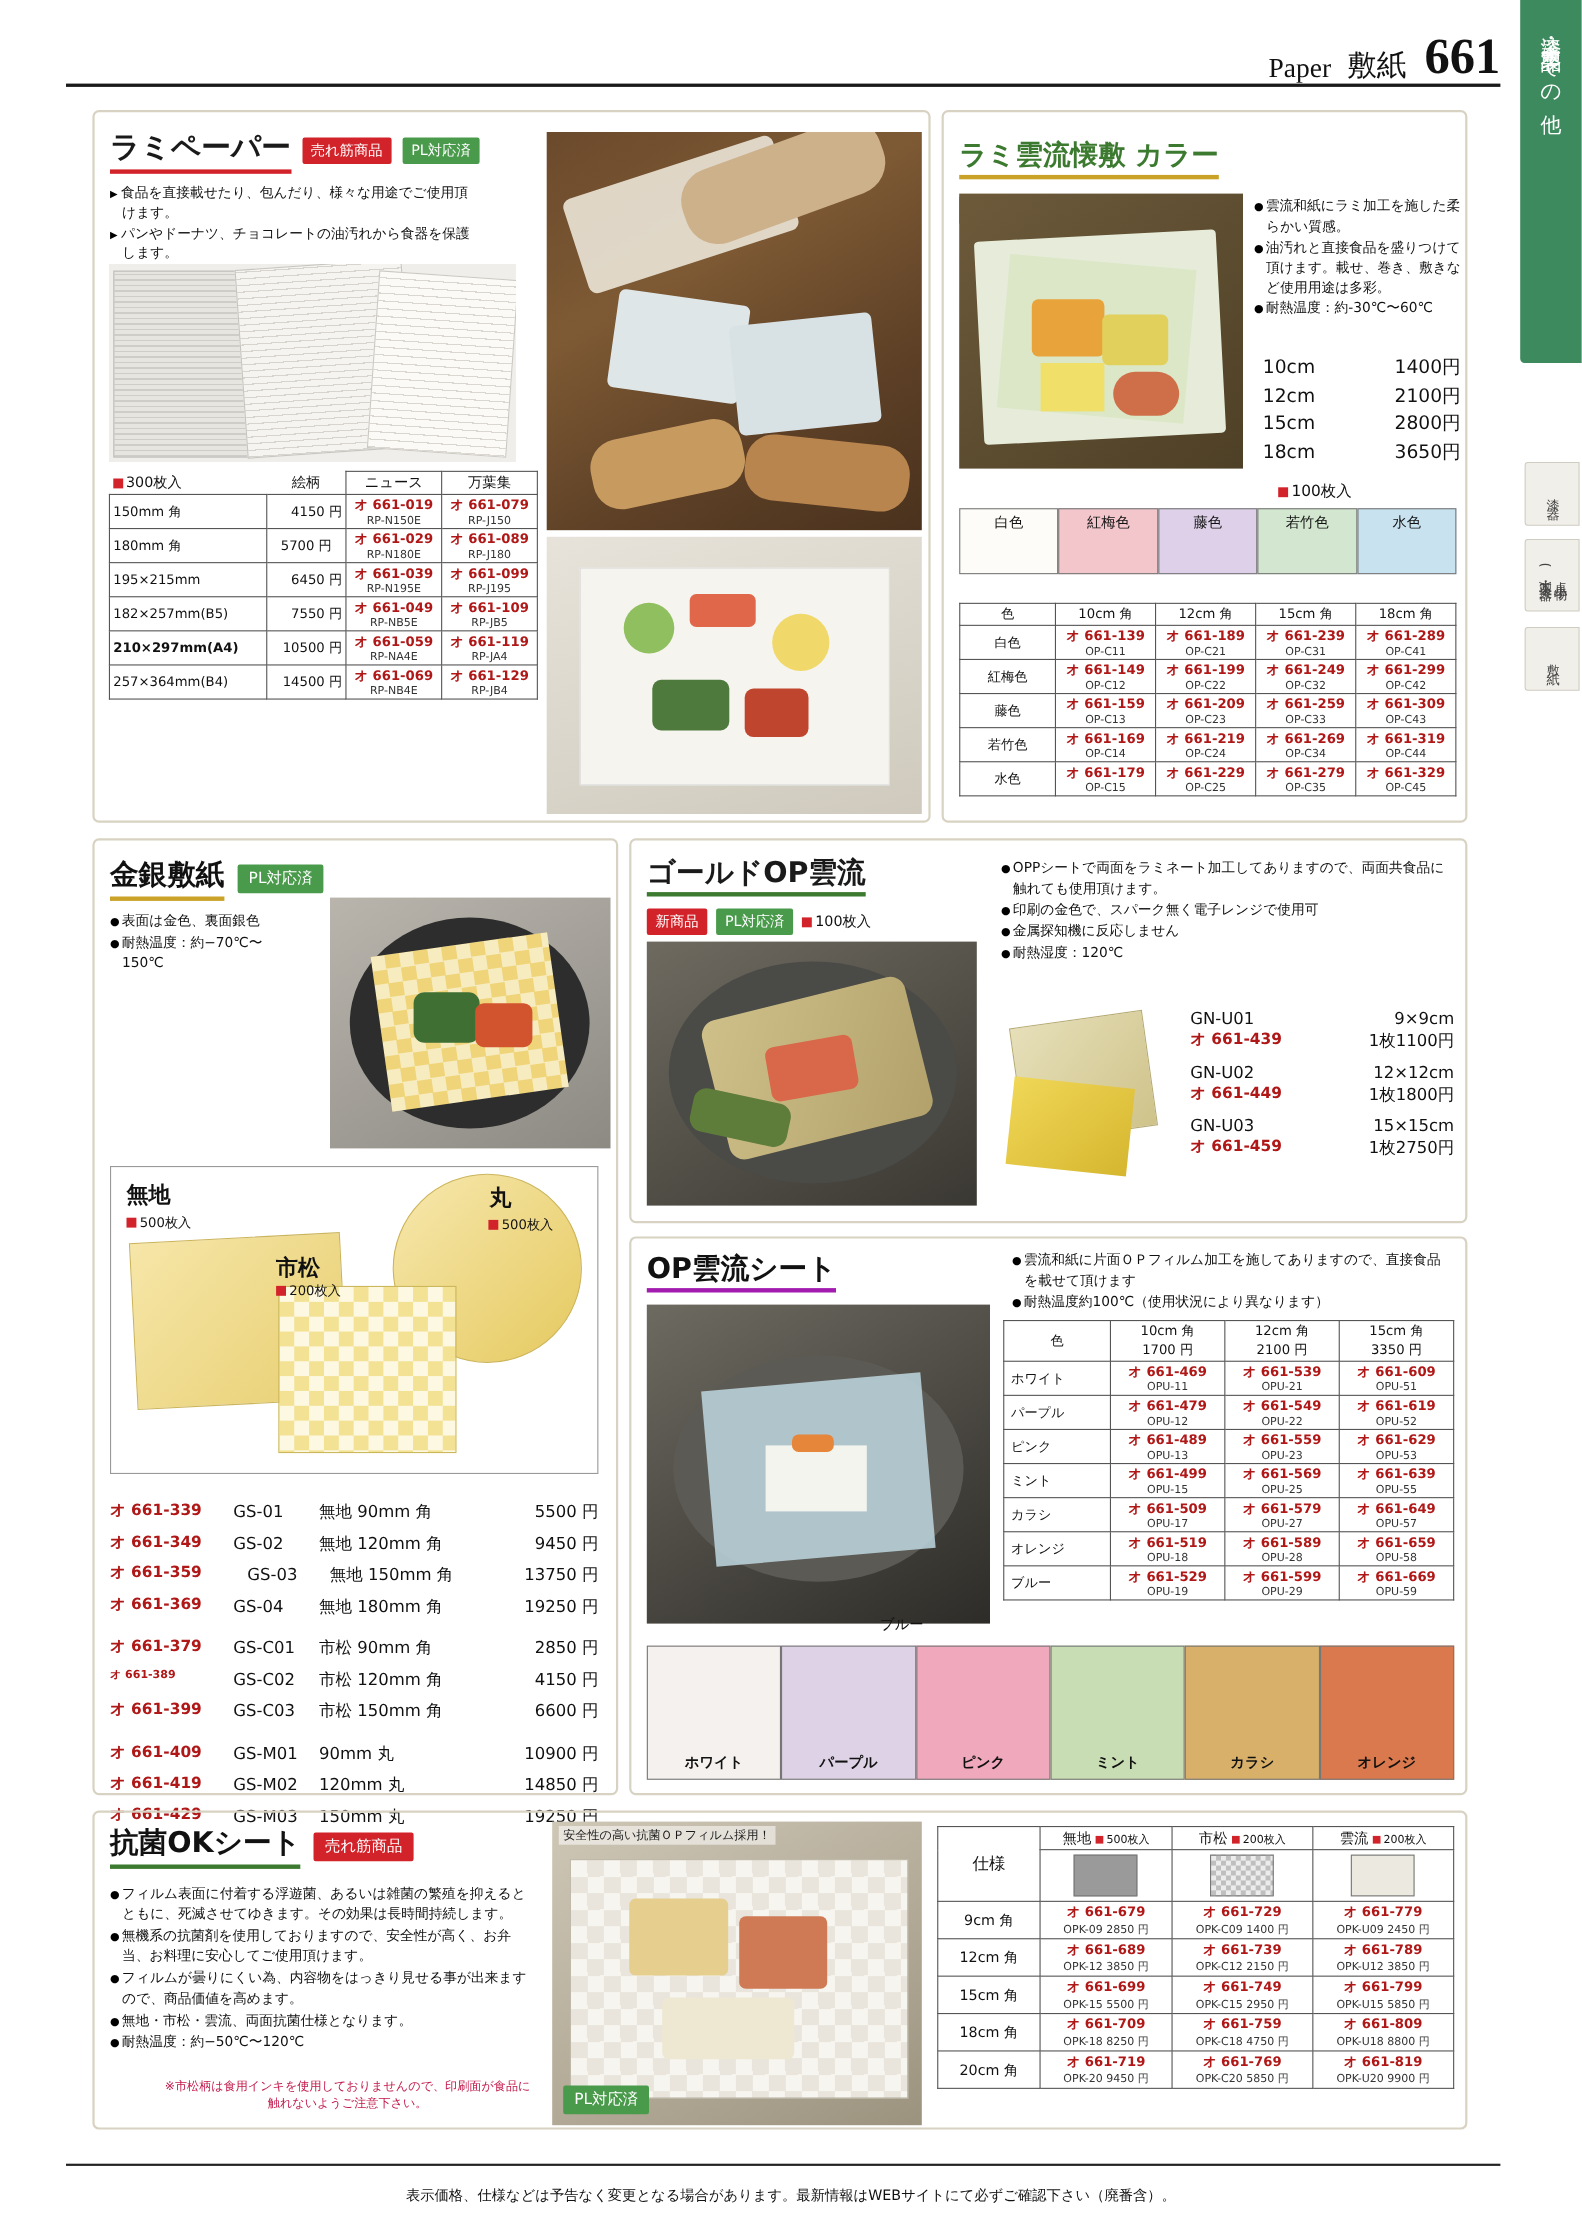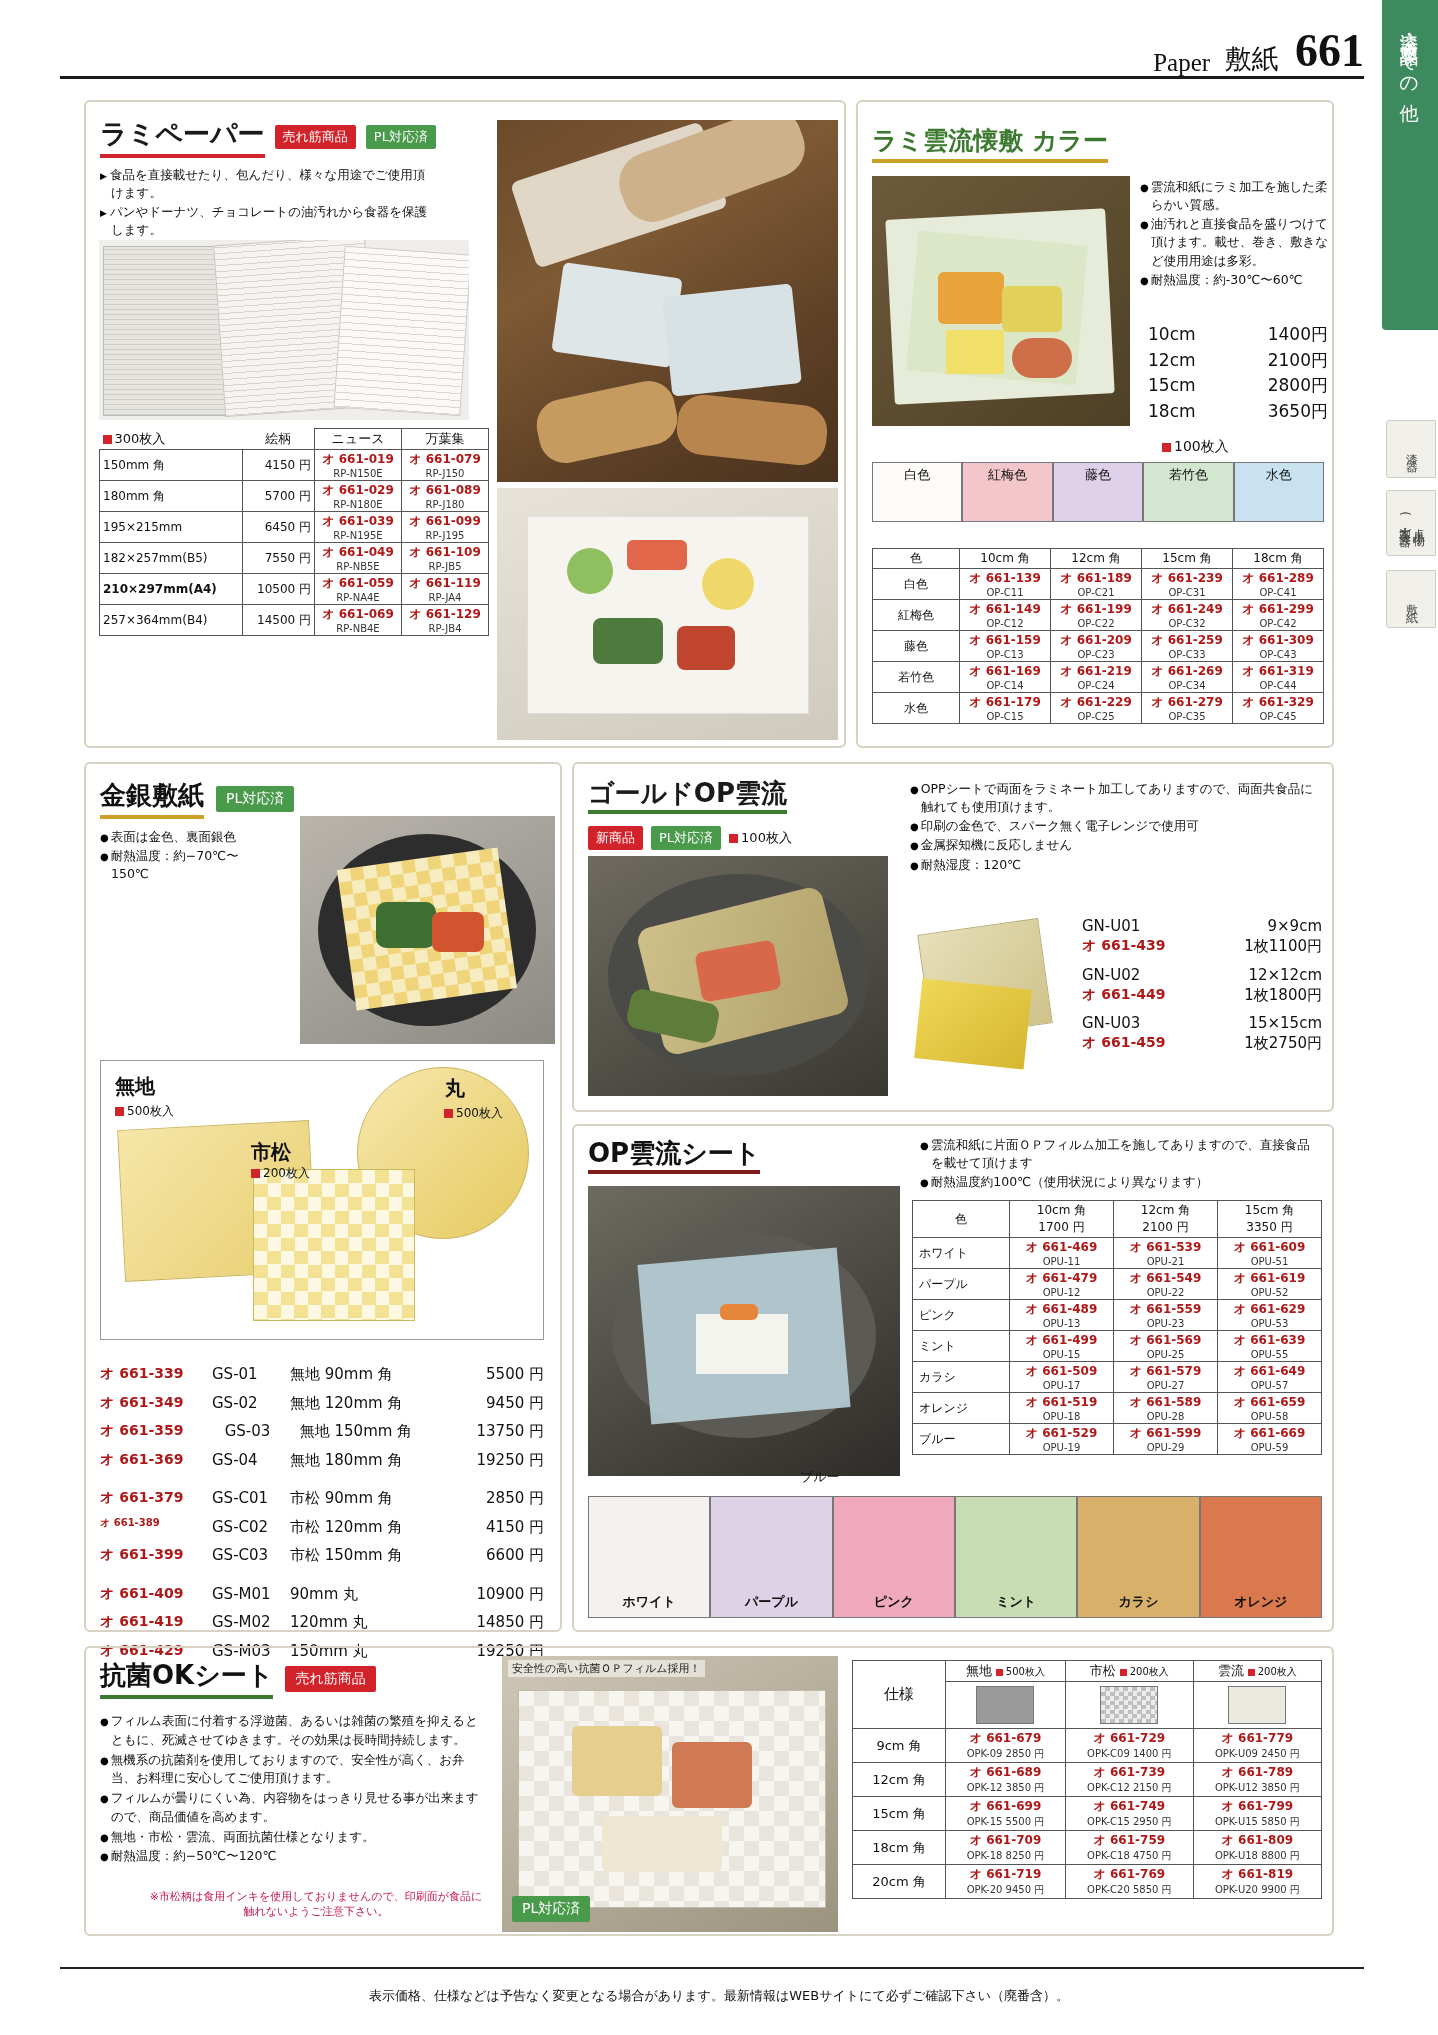--- a/index.html
+++ b/index.html
@@ -173,21 +173,21 @@
               <div class="code">オ 661-019</div>
               <div class="sub">RP-N150E</div>
             </td>
         <td>
               <div class="code">オ 661-079</div>
               <div class="sub">RP-J150</div>
             </td>
       </tr>
       <tr>
         <td style="text-align:left;">180mm 角</td>
-        <td style="text-align:right;">5700 円</td>
+        <td style="">5700 円</td>
         <td>
               <div class="code">オ 661-029</div>
               <div class="sub">RP-N180E</div>
             </td>
         <td>
               <div class="code">オ 661-089</div>
               <div class="sub">RP-J180</div>
             </td>
       </tr>
       <tr>
@@ -578,21 +578,21 @@
     </div>
     <div style="display:flex;justify-content:space-between;">
       <span class="code" style="font-size:14px;">オ 661-459</span>
         <span>1枚2750円</span>
     </div>
   </div>
 
   <div class="frame" style="left:572px;top:1124px;width:762px;height:508px;border-color:#d8d2c2;"></div>
 
   <div class="block" style="left:588px;top:1136px;">
-    <span class="title" style="font-size:26px;border-bottom:4px solid #7f1d1d;padding-bottom:2px;">OP雲流シート</span>
+    <span class="title" style="font-size:26px;border-bottom:4px solid #a21caf;padding-bottom:2px;">OP雲流シート</span>
   </div>
 
   <div class="bul" style="position:absolute;left:920px;top:1136px;width:400px;">
     <div class="d">雲流和紙に片面ＯＰフィルム加工を施してありますので、直接食品を載せて頂けます</div>
     <div class="d">耐熱温度約100℃（使用状況により異なります）</div>
   </div>
 
   <div class="block" style="left:596px;top:1192px;display:flex;align-items:center;gap:10px;">
     <span class="badge b-green" style="font-size:14px;padding:4px 10px;">PL対応済</span>
     <span style="font-size:13px;font-family:'DejaVu Sans',sans-serif;"><span class="sq"></span><span>100枚入</span></span>

